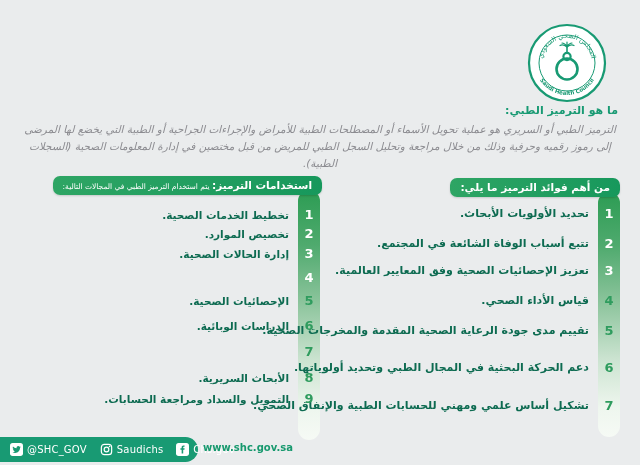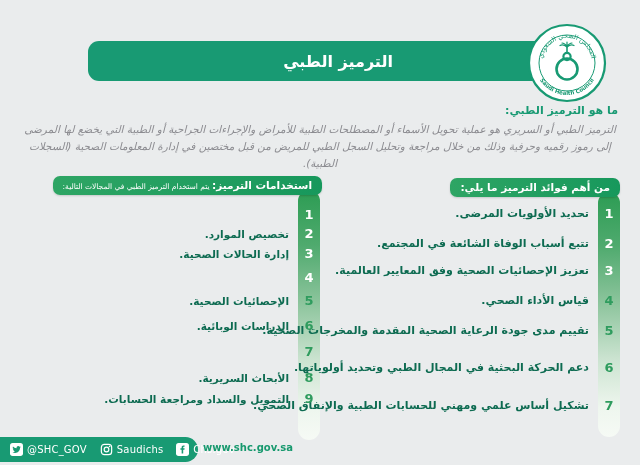--- a/index.html
+++ b/index.html
@@ -81,23 +81,20 @@
   .website{
     position:absolute;left:203px;top:442px;
     color:#17996e;font-weight:bold;font-size:10px;direction:ltr;z-index:2;
   }
 </style>
 </head>
 <body>
 
 <div class="page">
 
-  <div class="banner">
-    <div class="banner-title">الترميز الطبي</div>
-  </div>
 
   <svg class="logo" viewBox="0 0 80 80">
     <circle cx="40" cy="40" r="38" fill="#ffffff" stroke="#189a73" stroke-width="2.2"></circle>
     <circle cx="40" cy="40" r="28" fill="none" stroke="#189a73" stroke-width="1"></circle>
     <defs>
       <path id="arcTop" d="M 15,40 A 25,25 0 0 1 65,40" fill="none"></path>
       <path id="arcBottom" d="M 8,40 A 32,32 0 0 0 72,40" fill="none"></path>
     </defs>
     <text font-size="6.5" fill="#189a73">
       <textPath href="#arcTop" startOffset="50%" text-anchor="middle">المجلس الصحي السعودي</textPath>
@@ -121,21 +118,21 @@
     <span class="bold">استخدامات الترميز:</span><span class="rest"> يتم استخدام الترميز الطبي في المجالات التالية:</span>
   </div>
   <div class="badge badge-benefits">
     <span>من أهم فوائد الترميز ما يلي:</span>
   </div>
 
   <div class="col col-benefits">
     <div class="numbar"></div>
   <div class="item-row" style="top: 25px;">
         <div class="item-num num-white">1</div>
-        <div class="item-text">تحديد الأولويات المرضى.</div>
+        <div class="item-text">تحديد الأولويات الأبحاث.</div>
       </div>
       <div class="item-row" style="top: 55px;">
         <div class="item-num num-white">2</div>
         <div class="item-text">تتبع أسباب الوفاة الشائعة في المجتمع.</div>
       </div>
       <div class="item-row" style="top: 82px;">
         <div class="item-num num-white">3</div>
         <div class="item-text">تعزيز الإحصائيات الصحية وفق المعايير العالمية.</div>
       </div>
       <div class="item-row" style="top: 112px;">
@@ -153,20 +150,21 @@
       <div class="item-row" style="top: 217px;">
         <div class="item-num num-green">7</div>
         <div class="item-text">تشكيل أساس علمي ومهني للحسابات الطبية والإنفاق الصحي.</div>
       </div>
     </div>
 
   <div class="col col-uses">
     <div class="numbar"></div>
   <div class="item-row" style="top: 26px;">
         <div class="item-num num-white">1</div>
+        <div class="item-text">تخطيط الخدمات الصحية.</div>
       </div>
       <div class="item-row" style="top: 45px;">
         <div class="item-num num-white">2</div>
         <div class="item-text">تخصيص الموارد.</div>
       </div>
       <div class="item-row" style="top: 65px;">
         <div class="item-num num-white">3</div>
         <div class="item-text">إدارة الحالات الصحية.</div>
       </div>
       <div class="item-row" style="top: 89px;">

